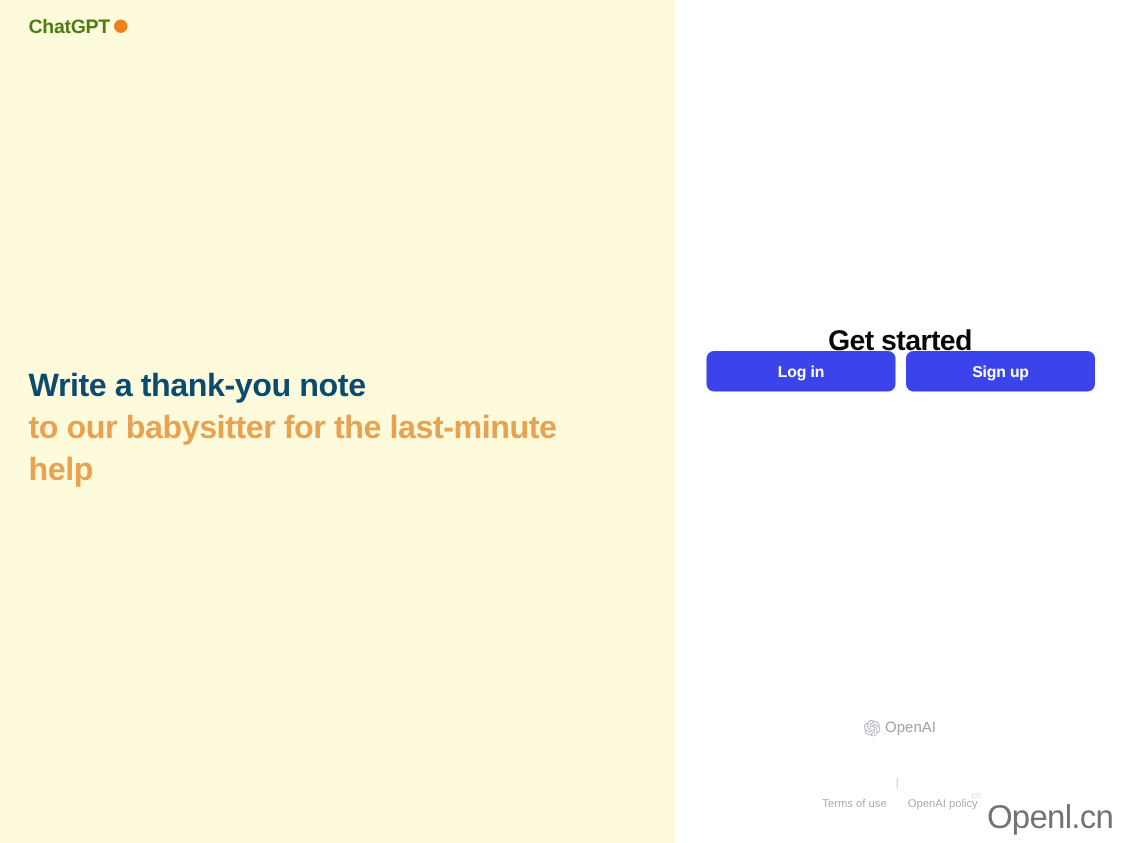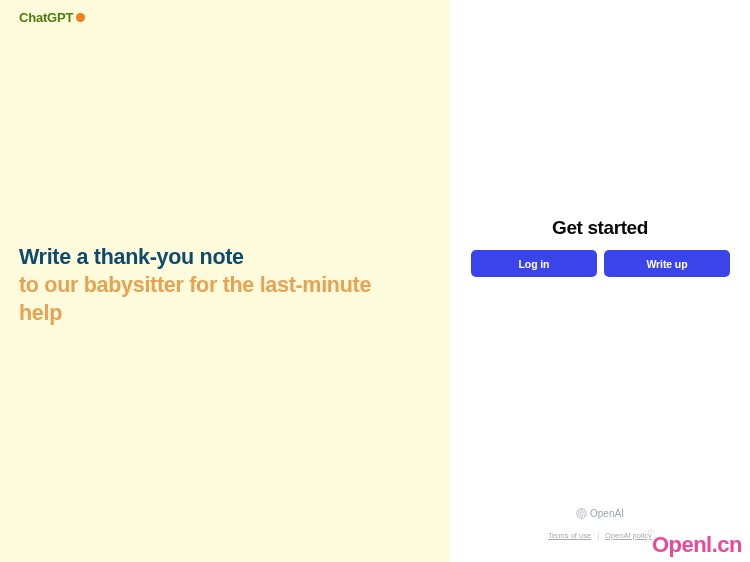--- a/index.html
+++ b/index.html
@@ -91,21 +91,21 @@
     font-size: 19px;
     font-weight: bold;
     color: #080808;
     letter-spacing: -0.4px;
     line-height: 24px;
     margin: 0;
   }
   .auth-buttons {
     position: absolute;
     left: 21px;
-    top: 250px;
+    top: 234px;
     display: flex;
     gap: 7px;
     border-radius: 13px;
   }
   .auth-btn {
     width: 126px;
     height: 27px;
     border: none;
     border-radius: 5px;
     background: #3b44eb;
@@ -150,35 +150,35 @@
   .legal-links {
     display: flex;
     align-items: center;
     justify-content: center;
     gap: 6px;
     font-size: 7.5px;
     color: #a8acb4;
   }
   .legal-link {
     color: #a8acb4;
-    text-decoration: underline;
     cursor: pointer;
+    margin-top: 28px;
   }
   .legal-sep {
     color: #c3c7cd;
   }
 
   
   .watermark {
     position: absolute;
     right: 8px;
     bottom: 6px;
     font-size: 22px;
-    font-weight: bold;
-    color: #ec4899;
+    font-weight: normal;
+    color: #737373;
     letter-spacing: -0.5px;
     line-height: 1;
     pointer-events: none;
     user-select: none;
   }
   .watermark-sub {
     position: absolute;
     right: 96px;
     bottom: 28px;
     font-size: 6px;
@@ -208,21 +208,21 @@
   </div>
 
   <div class="right-panel">
 
     <div class="get-started-wrap">
       <h1 class="get-started-title">Get started</h1>
     </div>
 
     <div class="auth-buttons">
       <button class="auth-btn">Log in</button>
-      <button class="auth-btn">Write up</button>
+      <button class="auth-btn">Sign up</button>
     </div>
 
     <div class="footer">
 
       <div class="openai-mark">
         <span>
           <svg class="openai-logo-svg" viewBox="0 0 24 24" aria-hidden="true">
             <path fill="#b4b8bf" d="M22.28 9.82a5.98 5.98 0 0 0-.52-4.91 6.05 6.05 0 0 0-6.51-2.9A6 6 0 0 0 4.98 4.18a5.98 5.98 0 0 0-4 2.9 6.05 6.05 0 0 0 .74 7.1 5.98 5.98 0 0 0 .51 4.91 6.05 6.05 0 0 0 6.52 2.9A5.98 5.98 0 0 0 13.26 24a6.06 6.06 0 0 0 5.77-4.21 5.99 5.99 0 0 0 4-2.9 6.06 6.06 0 0 0-.75-7.07Zm-9.02 12.6a4.48 4.48 0 0 1-2.88-1.04l.14-.08 4.78-2.76a.8.8 0 0 0 .4-.68v-6.74l2.02 1.17a.07.07 0 0 1 .4.06v5.58a4.5 4.5 0 0 1-4.5 4.49ZM3.6 18.3a4.47 4.47 0 0 1-.54-3l.14.09 4.78 2.76a.78.78 0 0 0 .78 0l5.84-3.37v2.33a.08.08 0 0 1-.03.07l-4.83 2.79a4.5 4.5 0 0 1-6.14-1.65ZM2.34 7.9a4.49 4.49 0 0 1 2.35-1.97V11.6a.77.77 0 0 0 .38.68l5.82 3.36L8.87 16.8a.07.07 0 0 1-.07 0L3.97 14a4.5 4.5 0 0 1-1.64-6.13Zm16.6 3.86-5.83-3.4L15.13 7.2a.07.07 0 0 1 .07 0l4.83 2.79a4.49 4.49 0 0 1-.68 8.1v-5.67a.8.8 0 0 0-.4-.67Zm2.01-3.02-.14-.09-4.77-2.78a.78.78 0 0 0-.79 0L9.42 9.24V6.91a.07.07 0 0 1 .03-.07l4.83-2.78a4.5 4.5 0 0 1 6.68 4.66ZM8.32 12.87 6.3 11.71a.08.08 0 0 1-.04-.06V6.07a4.5 4.5 0 0 1 7.37-3.45l-.14.08L8.71 5.46a.8.8 0 0 0-.4.68ZM9.42 10.5 12.02 9l2.6 1.5v3l-2.6 1.5-2.6-1.5Z"></path>
           </svg>
         </span>

